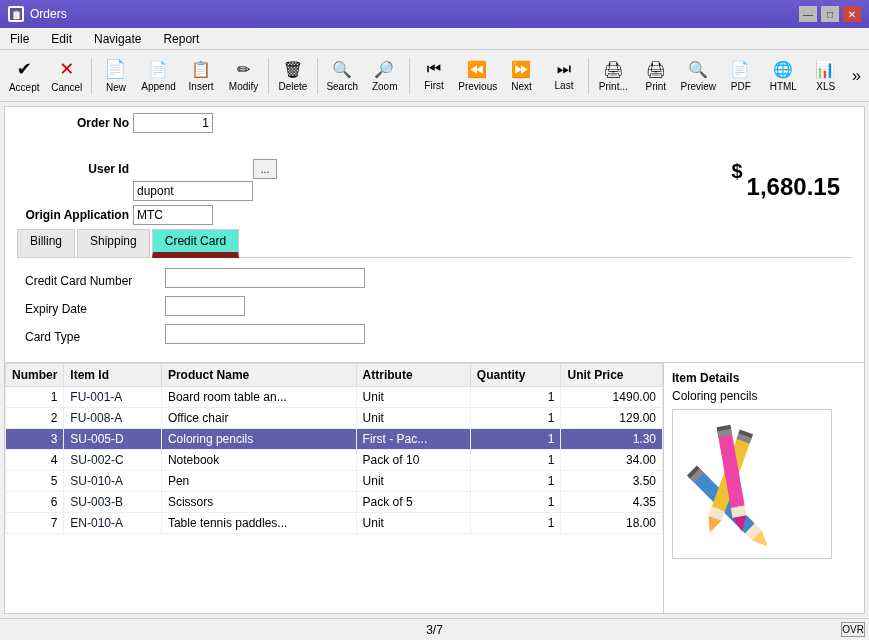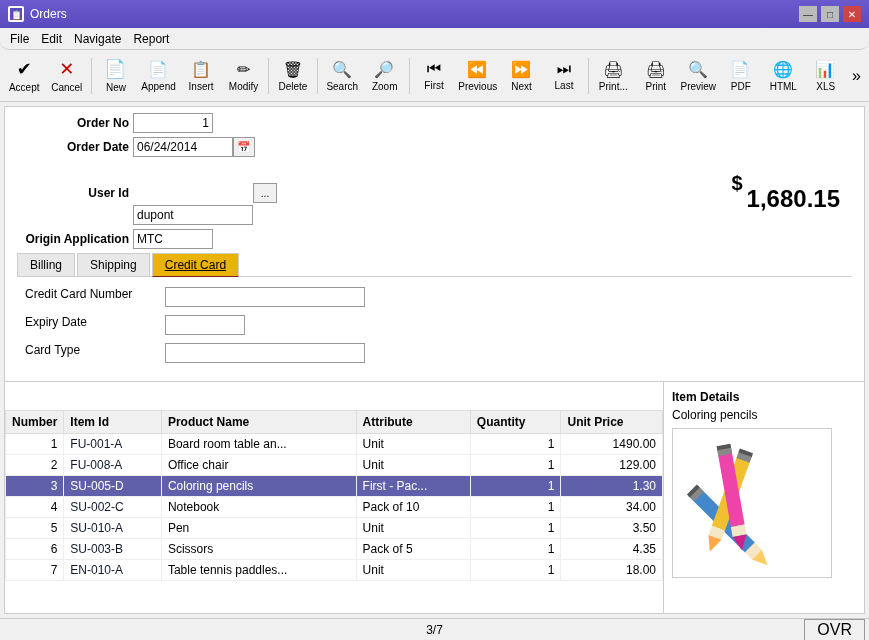--- a/index.html
+++ b/index.html
@@ -21,21 +21,21 @@
     .title-btn { width: 18px; height: 16px; background: #bbb; border: none; cursor: pointer; font-size: 10px; display: flex; align-items: center; justify-content: center; color: #333; }
     
     
     .menu-bar {
       background: #f0f0f0;
       border-bottom: 1px solid #ccc;
       height: 22px;
       display: flex;
       align-items: center;
       padding: 0 4px;
-      border-radius: 9px;
+      gap: 10px;
     }
     .menu-item { font-size: 12px; padding: 2px 6px; cursor: pointer; }
     
     
     .toolbar {
       background: #f0f0f0;
       border-bottom: 1px solid #ccc;
       height: 52px;
       display: flex;
       align-items: center;
@@ -98,35 +98,34 @@
     .tab {
       padding: 4px 12px;
       border: 1px solid #ccc;
       border-bottom: none;
       margin-right: 2px;
       cursor: pointer;
       background: #e8e8e8;
       font-size: 12px;
     }
     .tab.active {
-      background: #eab308;
-      border-bottom: 1px solid #7f1d1d;
+      background: #5eead4;
+      border-bottom: 6px solid #7f1d1d;
       margin-bottom: -1px;
-      text-decoration: underline;
     }
     
     
     .credit-card-form {
       padding: 10px 20px;
       flex-shrink: 0;
       min-height: 100px;
     }
     .cc-row {
       display: flex;
-      align-items: flex-start;
+      align-items: flex-end;
       margin-bottom: 8px;
       gap: 20px;
     }
     .cc-label {
       width: 120px;
       font-size: 12px;
     }
     .cc-input {
       border: 1px solid #999;
       height: 20px;
@@ -142,21 +141,20 @@
       overflow: hidden;
     }
     .table-container {
       flex: 1;
       overflow-y: scroll;
       border-right: 1px solid #ccc;
     }
     .data-table {
       width: 100%;
       border-collapse: collapse;
-      margin-top: 28px;
     }
     .data-table th {
       background: #f0f0f0;
       border: 1px solid #ddd;
       padding: 4px 6px;
       text-align: left;
       font-size: 12px;
       position: sticky;
       top: 0;
       z-index: 1;
@@ -209,22 +207,22 @@
       display: flex;
       align-items: center;
       justify-content: center;
       font-size: 12px;
       position: relative;
     }
     .status-ovr {
       position: absolute;
       right: 4px;
       border: 1px solid #999;
-      padding: 1px 12px;
-      font-size: 16px;
+      padding: 1px 0;
+      font-size: 10px;
     }
 
     
     .pencils-svg { width: 140px; height: 140px; }
   </style>
 </head>
 <body>
 
 <div class="title-bar">
   <div class="title-bar-left">
@@ -335,25 +333,20 @@
   <span class="toolbar-more">»</span>
 </div>
 
 <div class="main-content">
 
   <div style="display:flex; padding: 6px 8px 0 8px;">
     <div style="flex:1;">
       <div class="form-row">
         <span class="form-label">Order No</span>
         <input class="form-input" style="width: 80px; text-align: right;" value="1" readonly="">
-      </div>
-      <div class="form-row">
-        <span class="form-label">Order Date</span>
-        <input class="form-input" style="width: 100px;" value="06/24/2014">
-        <button style="height:20px; width:22px; border:1px solid #999; background:#f0f0f0; cursor:pointer; font-size:11px;">📅</button>
       </div>
       <div class="form-row">
         <span class="form-label">User Id</span>
         <input class="form-input" style="width: 120px; margin-top: 44px;" value="dupont">
         <button style="height:20px; width:24px; border:1px solid #999; background:#f0f0f0; cursor:pointer; font-size:10px;">...</button>
       </div>
       <div class="form-row">
         <span class="form-label">Origin Application</span>
         <input class="form-input" style="width: 80px;" value="MTC">
       </div>

